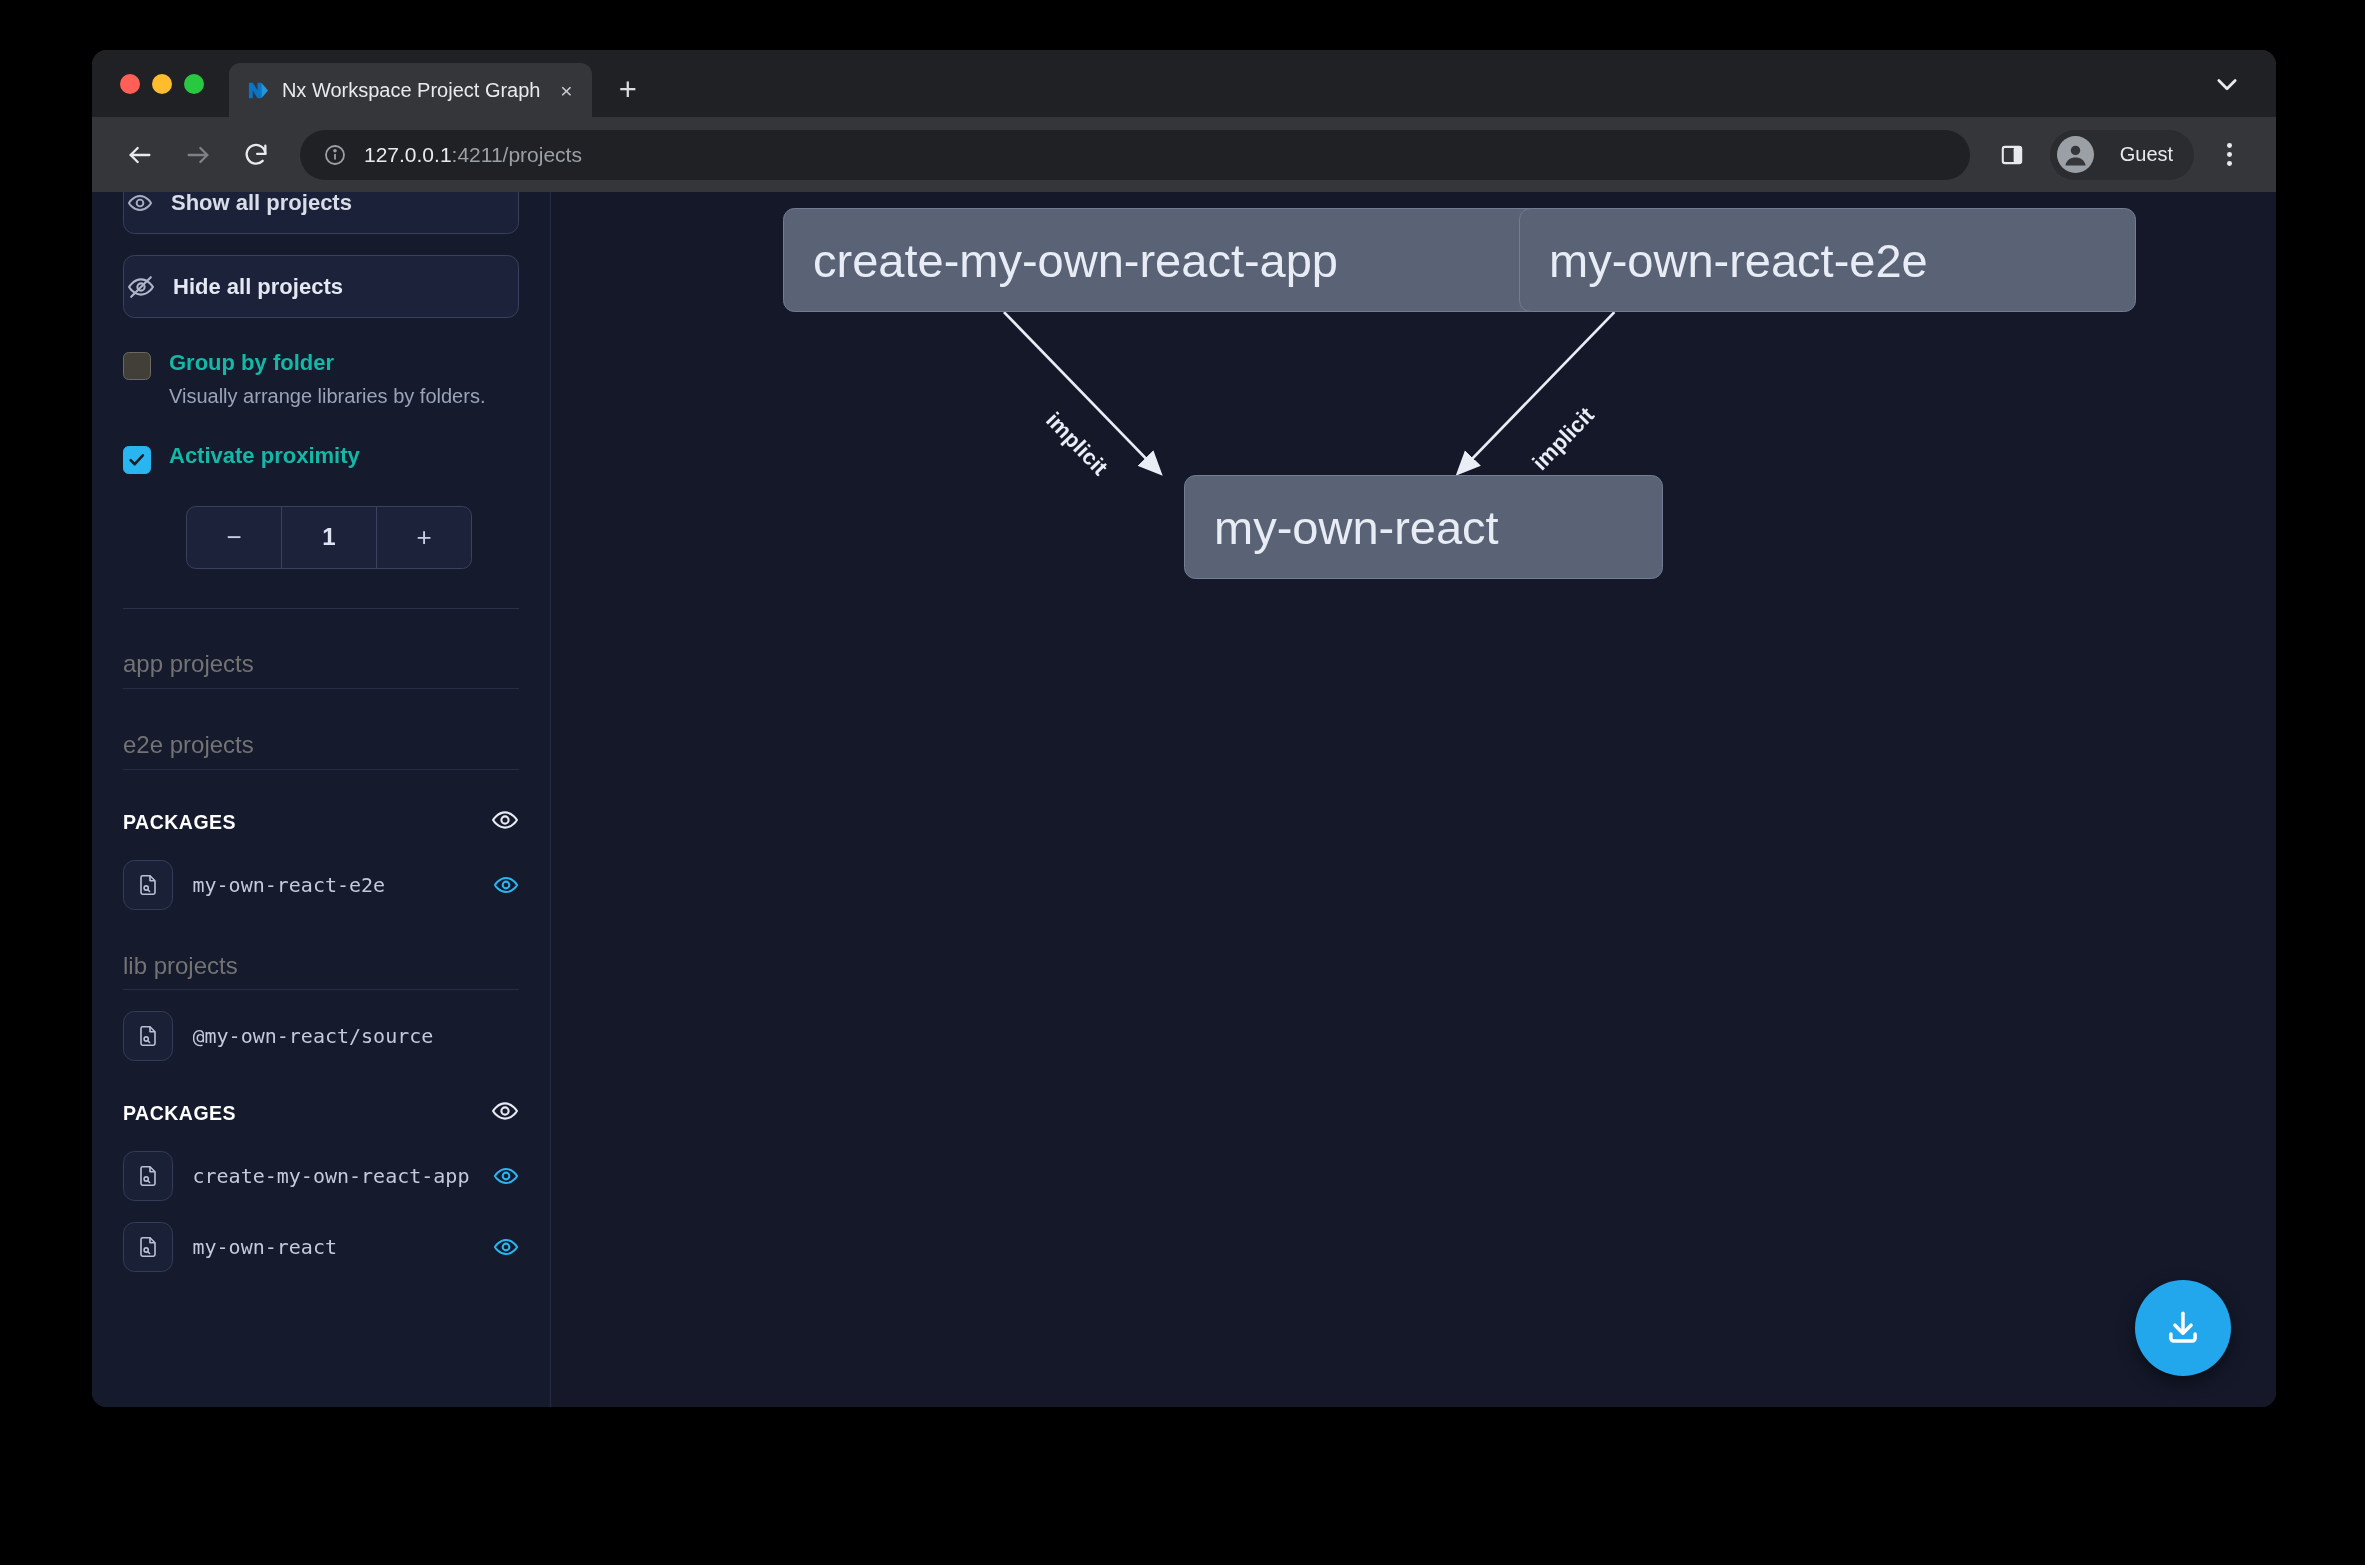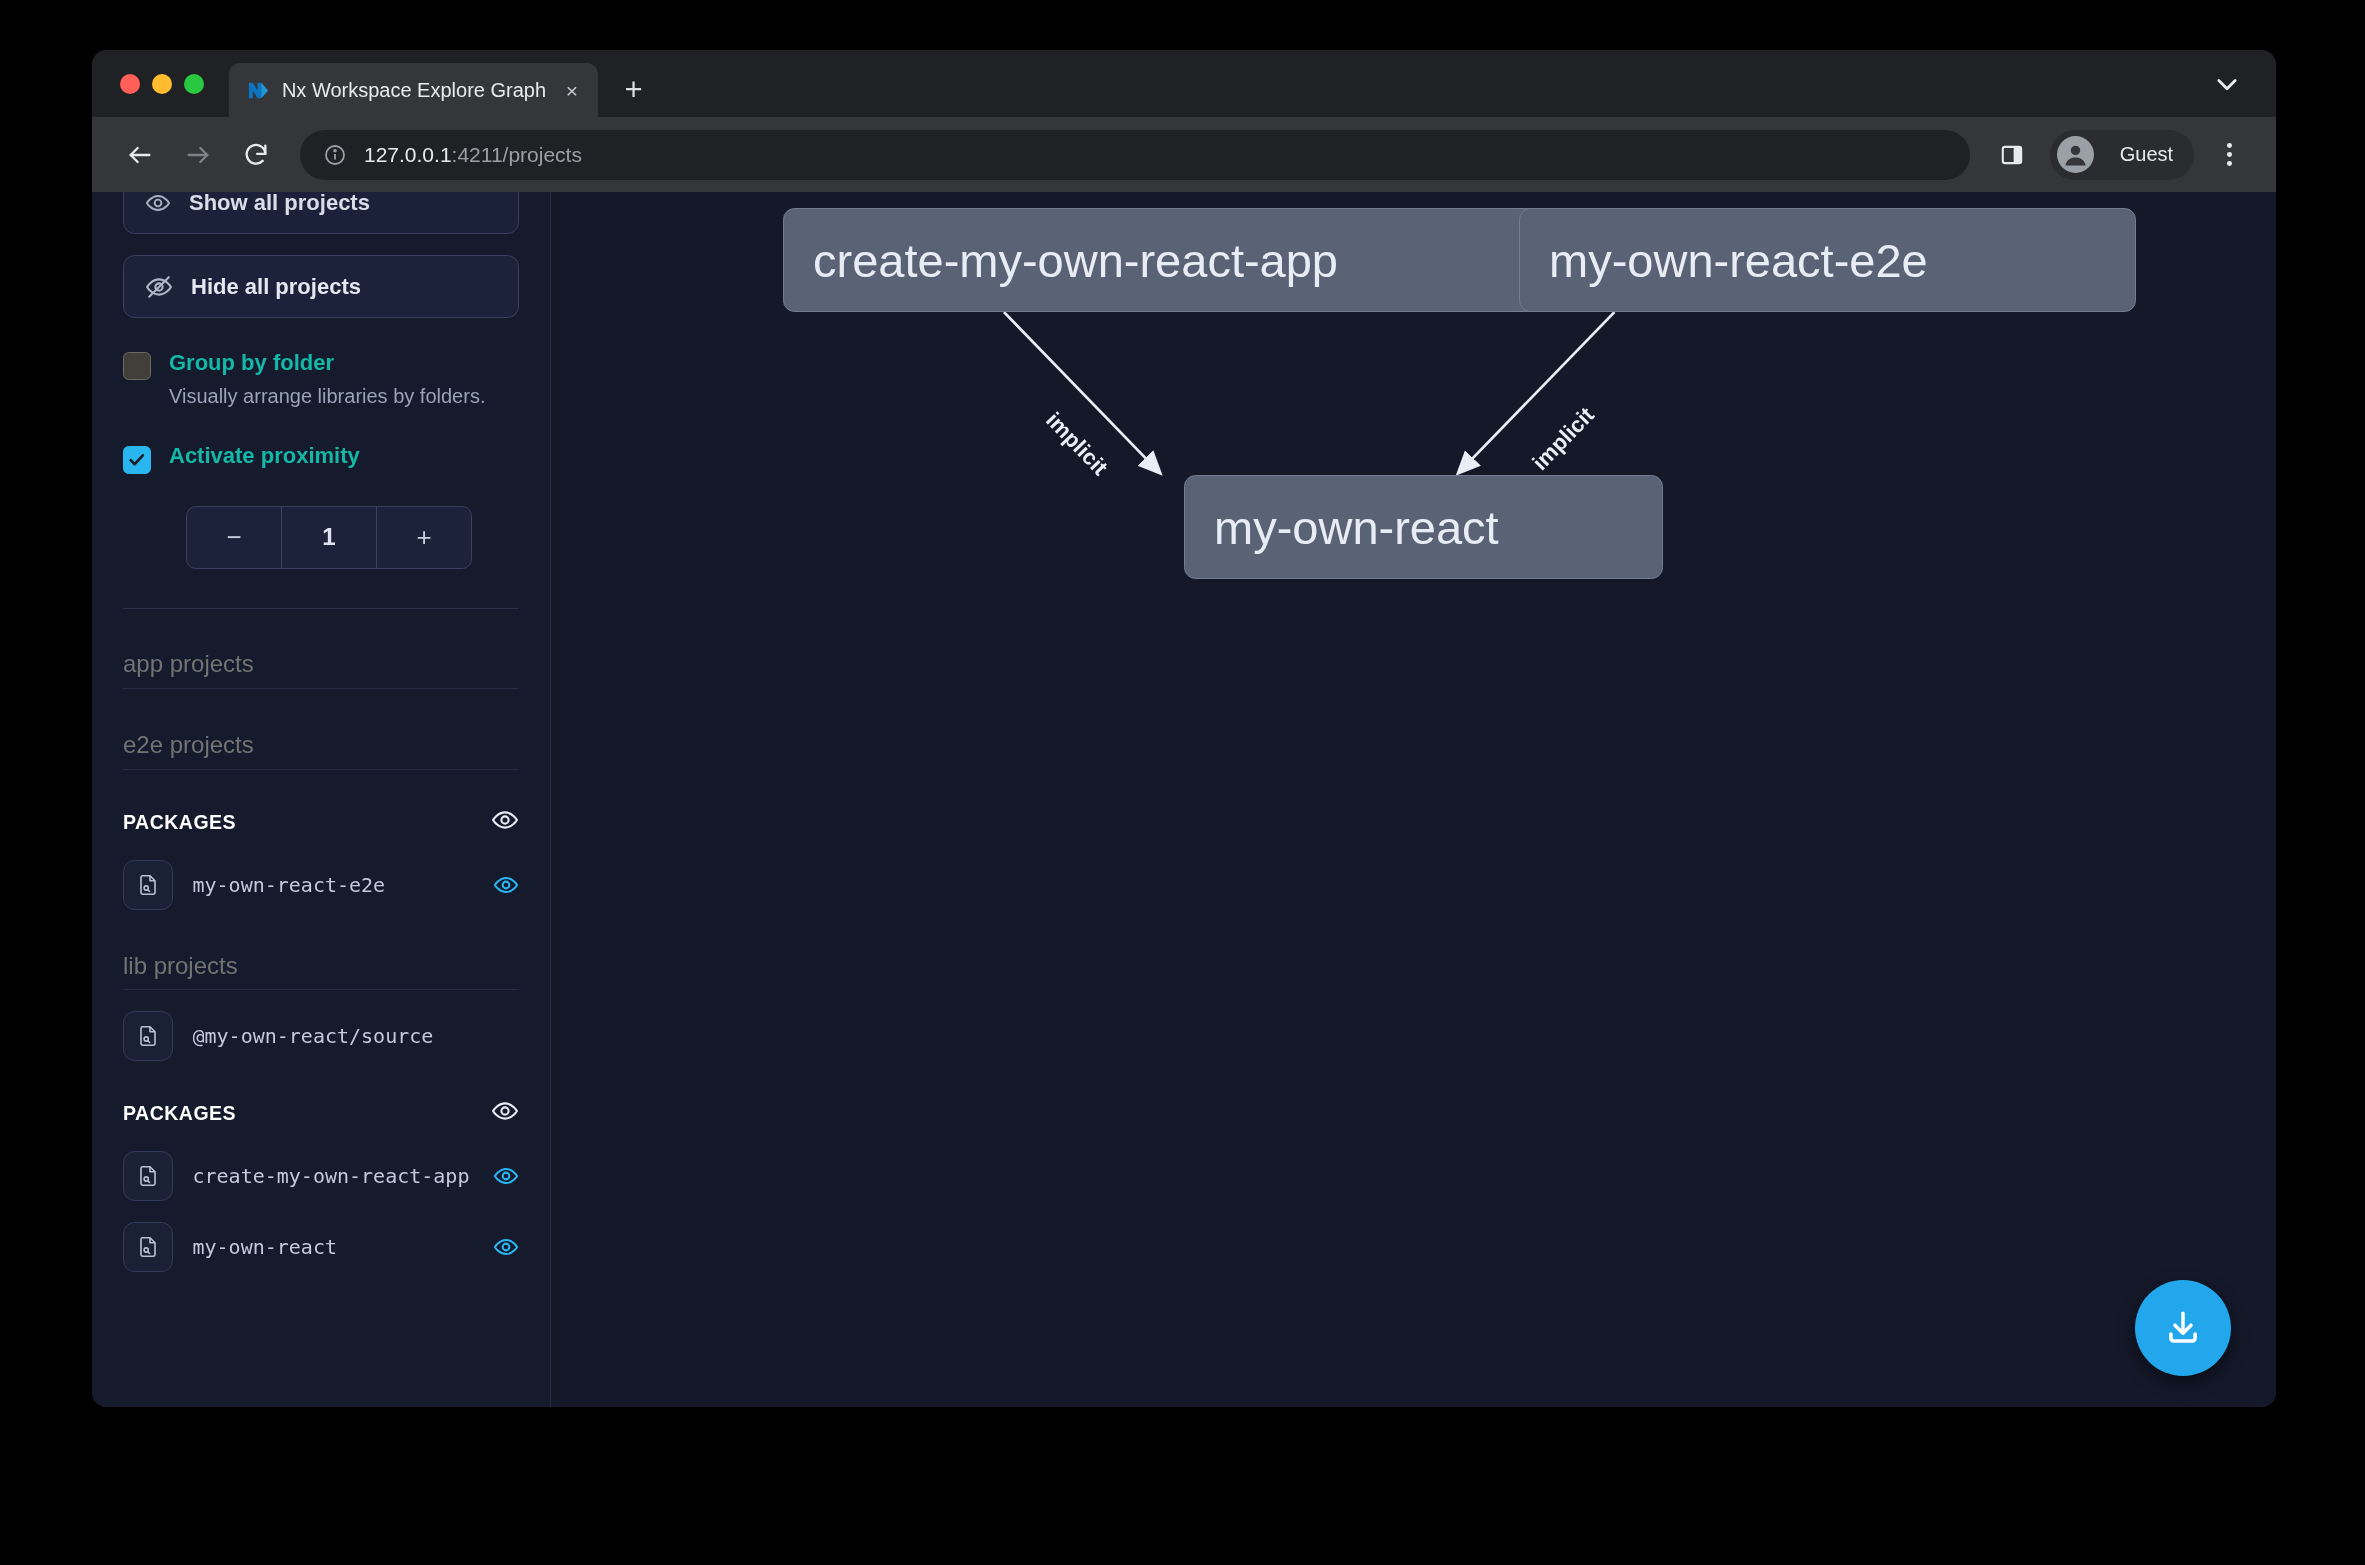--- a/index.html
+++ b/index.html
@@ -162,21 +162,21 @@
   }
   .sidebar-inner { position: absolute; left: 31px; right: 31px; top: -21px; }
 
   .pill-btn {
     height: 63px;
     border: 0.8px solid #39415c;
     border-radius: 11.4px;
     background: #1b2239;
     display: flex; align-items: center;
     gap: 18px;
-    padding: 0 21px;
+    padding: 0 3px;
     color: #e3e8f3;
     font-size: 22px;
     font-weight: bold;
     margin-bottom: 21px;
   }
   .pill-btn .ic { flex: 0 0 auto; display: flex; align-items: center; }
 
   .option-row {
     display: flex;
     gap: 18px;
@@ -299,21 +299,21 @@
       <span class="dot green"></span>
     </div>
 
     <div class="tab">
       <span class="tab-favicon">
         <svg width="23" height="23" viewBox="0 0 24 24">
           <path d="M2 4h4l5 8V4h4v16h-4l-5-8v8H2z" fill="#0b74c4"></path>
           <path d="M15 4l7 8-7 8z" fill="#1fa2e8" opacity=".9"></path>
         </svg>
       </span>
-      <span class="tab-title">Nx Workspace Explore Graph</span>
+      <span class="tab-title">Nx Workspace Project Graph</span>
       <span class="tab-close">×</span>
     </div>
 
     <div class="newtab">+</div>
 
     <div class="tabstrip-right">
       <span class="chev-down">
         <svg width="28" height="28" viewBox="0 0 24 24" fill="none" stroke="#e8eaed" stroke-width="2.4" stroke-linecap="round" stroke-linejoin="round">
           <polyline points="5 9 12 16 19 9"></polyline>
         </svg>

